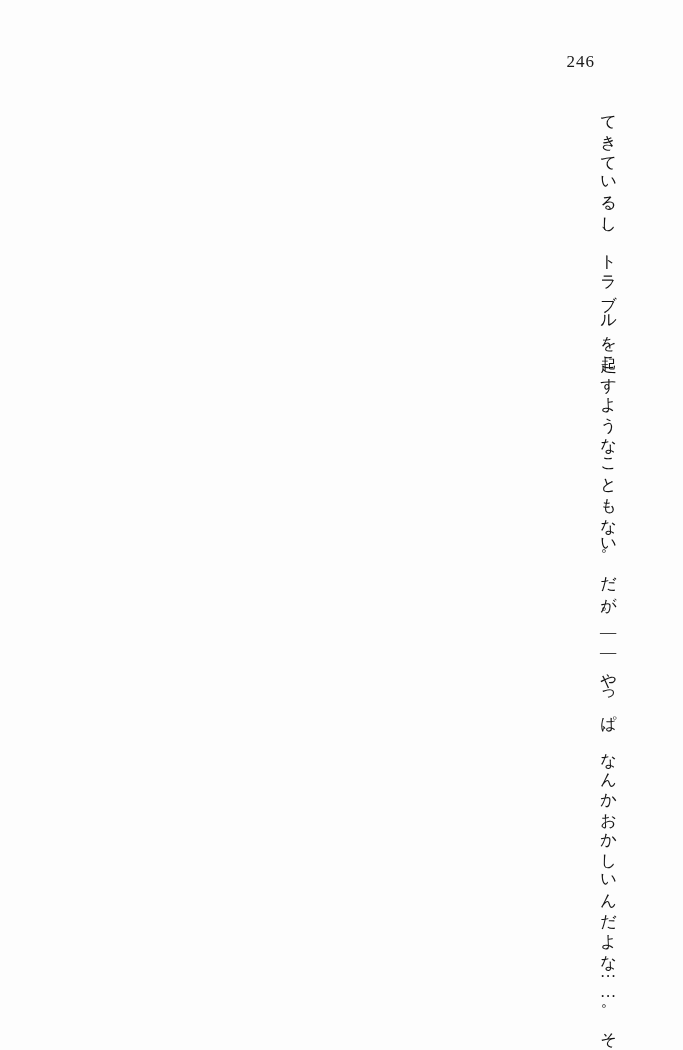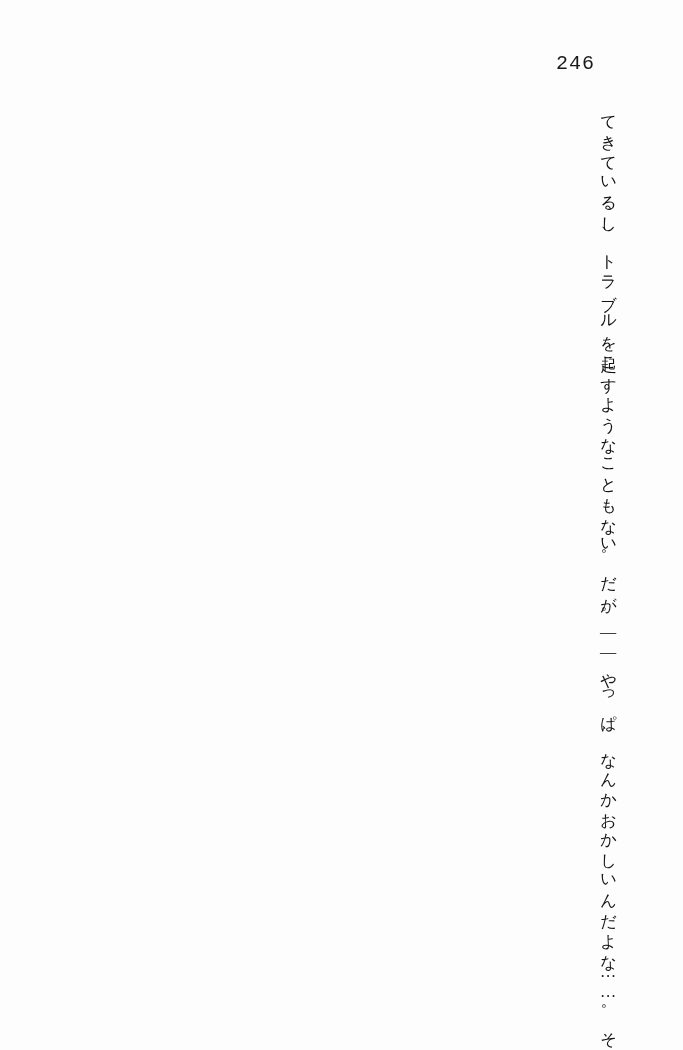--- a/index.html
+++ b/index.html
@@ -20,24 +20,24 @@
     width: 683px;
     height: 1050px;
     background: #fdfdfd;
     box-sizing: border-box;
   }
 
   .page-number {
     position: absolute;
     top: 52px;
     right: 88px;
-    font-size: 20px;
+    font-size: 17px;
     letter-spacing: 1px;
     color: #1a1a1a;
-    font-family: Liberation Mono, monospace;
+    font-family: Liberation Serif, serif;
   }
 
   .text-body {
     position: absolute;
     top: 104px;
     right: 60px;
     left: 46px;
     bottom: 52px;
     writing-mode: vertical-rl;
     text-orientation: upright;

